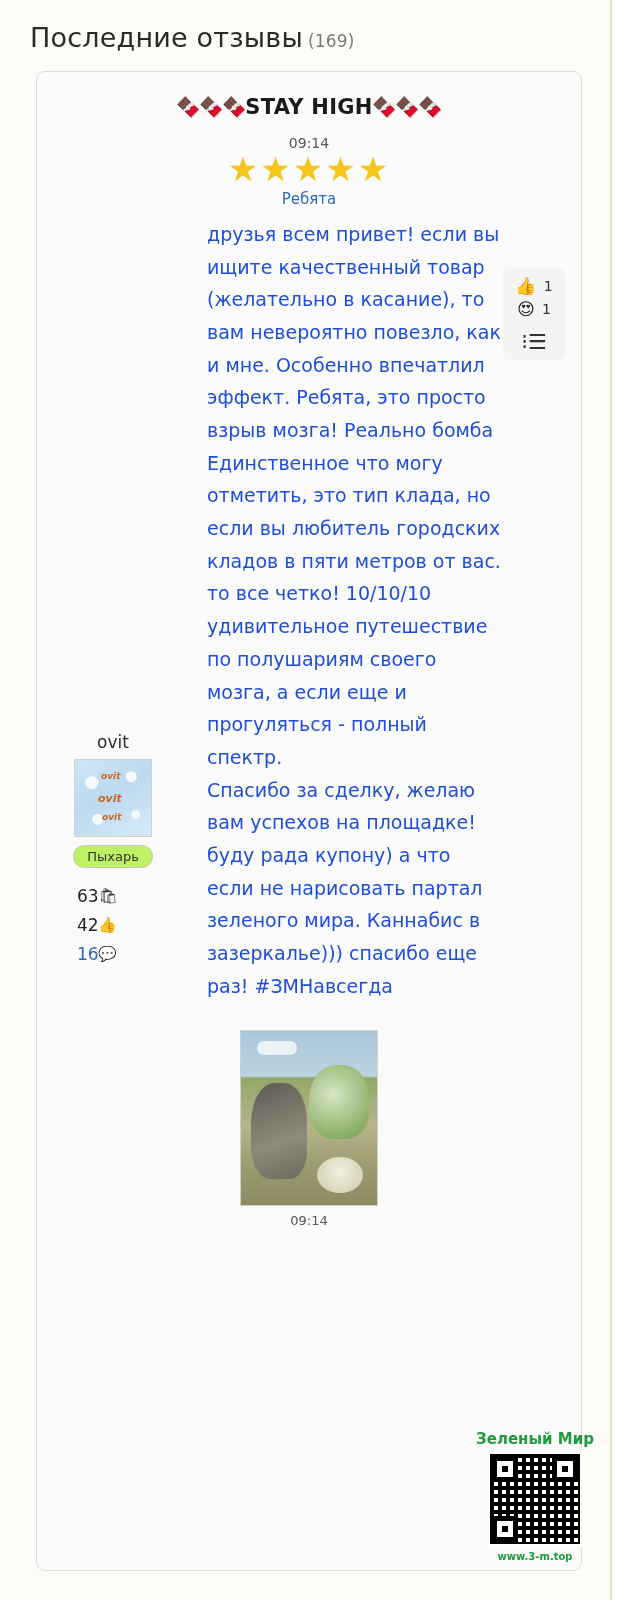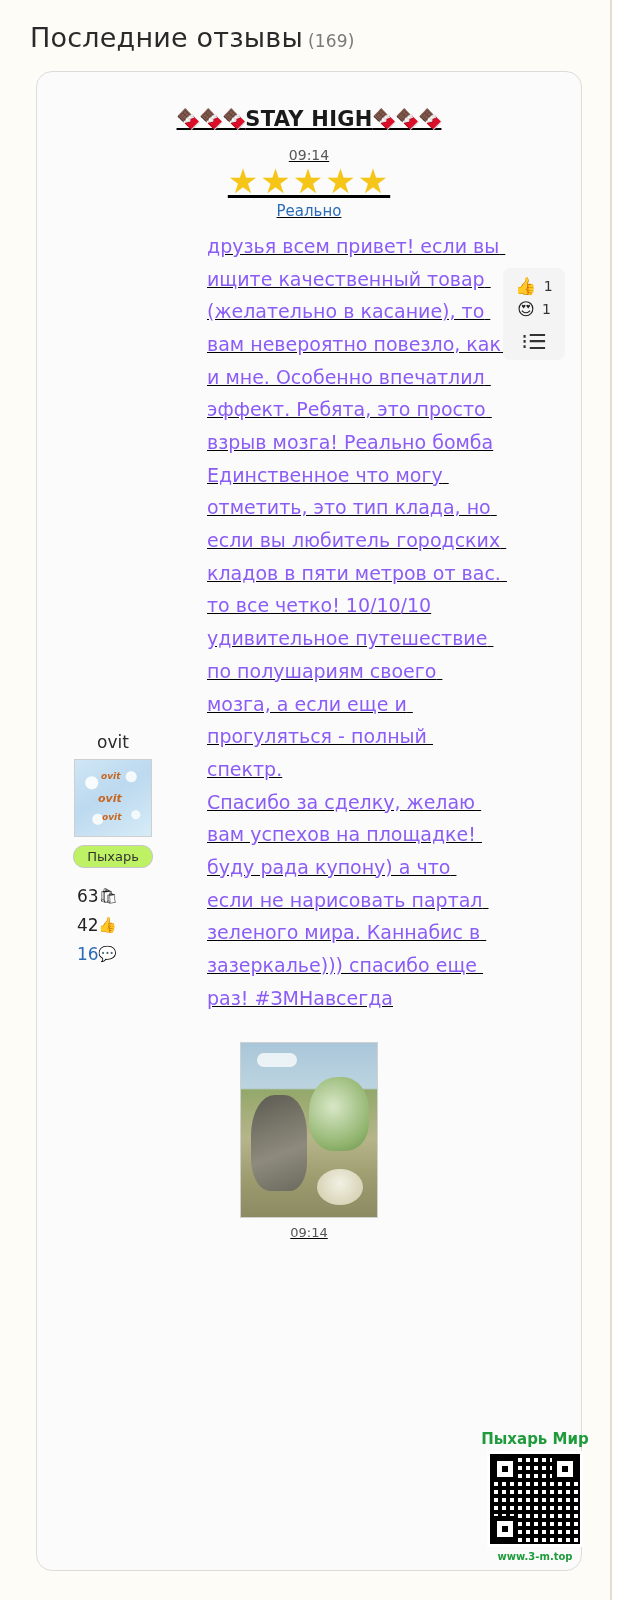--- a/index.html
+++ b/index.html
@@ -42,25 +42,24 @@
     font-size: 17px;
     color: #7a7a7a;
     margin-left: 5px;
   }
 
   
   .review-card {
     margin: 8px 28px 0 36px;
     background: #fbfbfb;
     border: 1px solid #dcdcdc;
-    border-radius: 16px;
+    border-radius: 9px;
     min-height: 1500px;
     position: relative;
-    padding: 26px 0 20px 0;
-    text-decoration: underline;
+    padding: 14px 0 20px 0;
   }
 
   
   .shop-header { text-align: center; padding: 10px 8px 0 8px; }
   .shop-name {
     font-size: 21px;
     font-weight: bold;
     color: #1a1a1a;
     letter-spacing: 0.3px;
     line-height: 1.1;
@@ -179,21 +178,21 @@
     gap: 0;
   }
   .stat-row.link { color: #2b6cb8; }
   .stat-row .ico { font-size: 15px; }
 
   
   .review-body {
     margin: 10px 78px 0 170px;
     font-size: 19px;
     line-height: 1.72;
-    color: #8b5cf6;
+    color: #1d4ed8;
     white-space: pre-wrap;
     word-wrap: break-word;
   }
 
   
   .attachment {
     margin: 28px auto 0 auto;
     width: 138px;
     text-align: center;
   }
@@ -296,21 +295,21 @@
   </div>
 
   <div class="review-card">
 
     <div class="shop-header">
       <div class="shop-name"><span class="emo">🍫🍫🍫</span><span>STAY HIGH</span><span class="emo">🍫🍫🍫</span></div>
     </div>
 
     <div class="time-line">09:14</div>
     <div class="stars">★★★★★</div>
-    <div class="city">Реально</div>
+    <div class="city">Ребята</div>
 
     <div class="reactions">
       <div class="reaction-row">
         <span>👍</span>
         <span class="cnt">1</span>
       </div>
       <div class="reaction-row">
         <span>😍</span>
         <span class="cnt">1</span>
       </div>
@@ -351,21 +350,21 @@
       <div class="photo">
         <span class="sky-cloud"></span>
         <span class="blob-a"></span>
         <span class="blob-b"></span>
         <span class="blob-c"></span>
       </div>
       <div class="photo-time">09:14</div>
     </div>
 
     <div class="watermark">
-      <div class="wm-title">Пыхарь Мир</div>
+      <div class="wm-title">Зеленый Мир</div>
       <div class="qr">
         <span class="eye tl"></span>
         <span class="eye tr"></span>
         <span class="eye bl"></span>
       </div>
       <div class="wm-url">www.3-m.top</div>
     </div>
 
   </div>
 </div>

